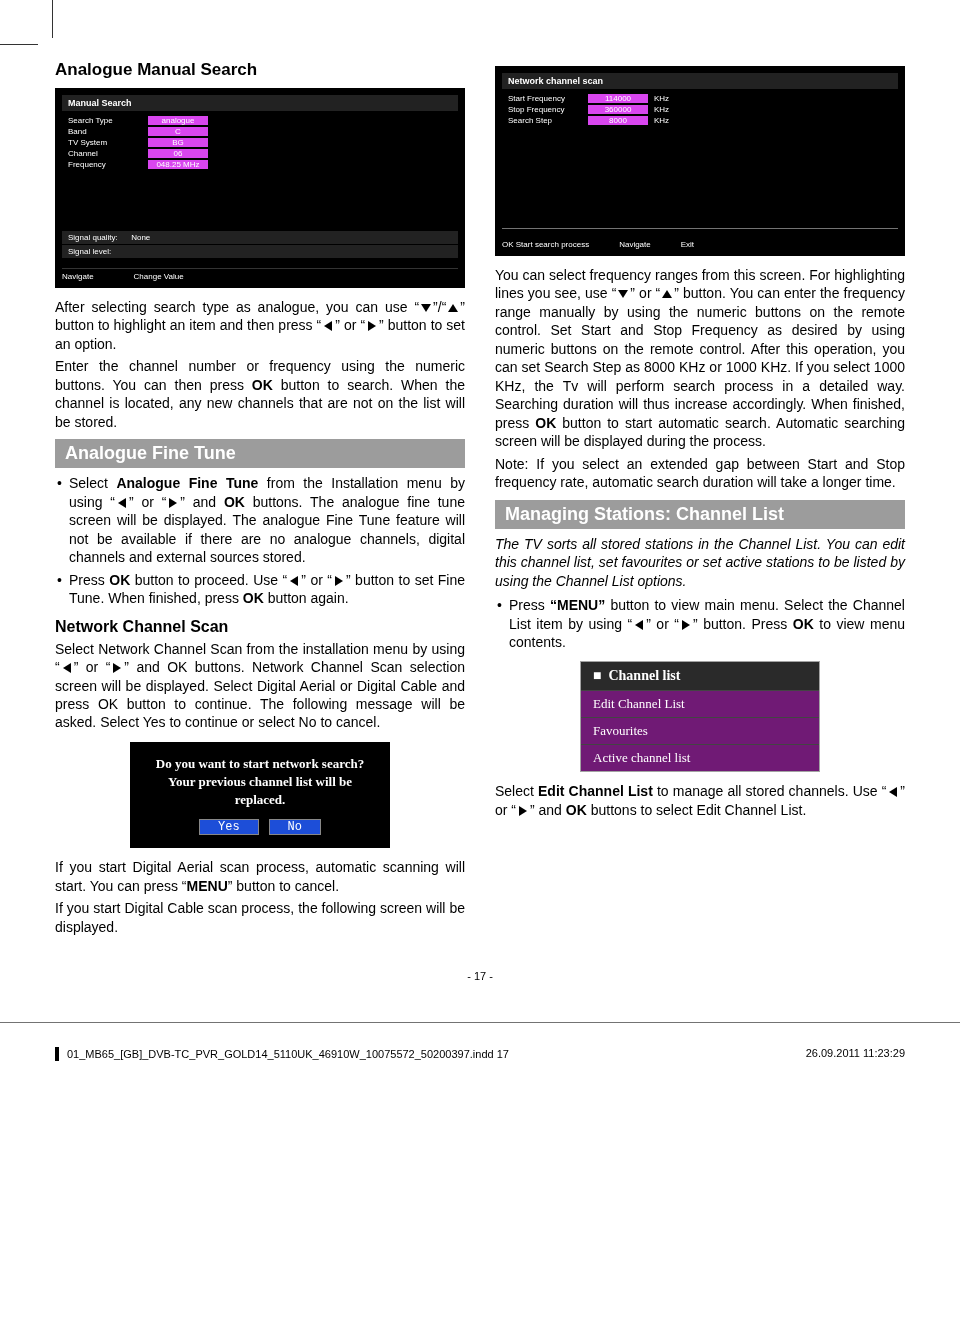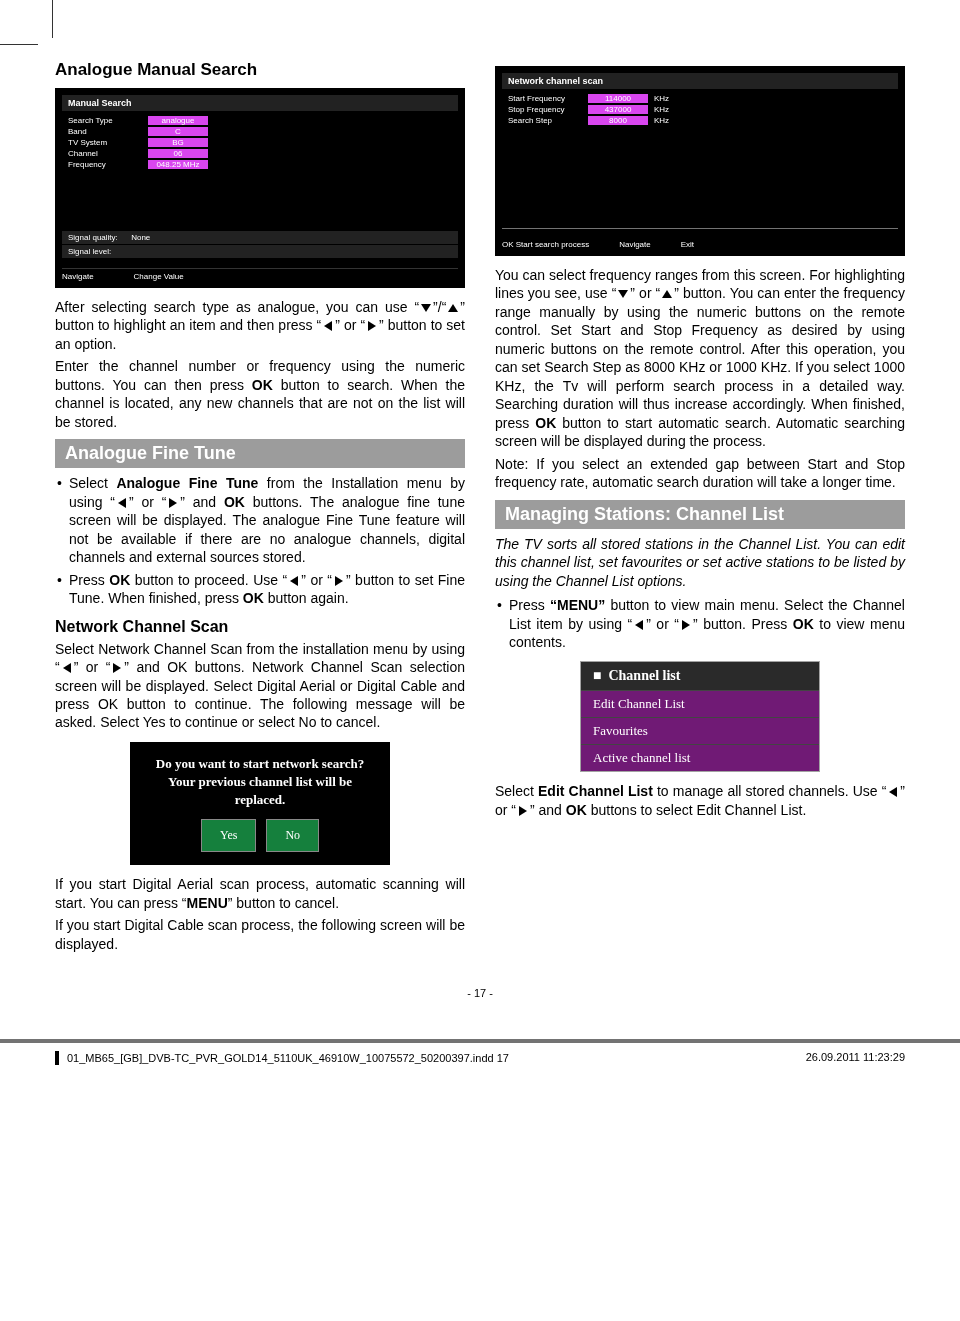--- a/index.html
+++ b/index.html
@@ -119,21 +119,21 @@
     background: #000;
     border: 1px solid #000;
     width: 260px;
     margin: 10px auto;
     padding: 12px 8px;
     color: #fff;
     text-align: center;
   }
   .dialog .dmsg { font-size: 13px; font-weight: bold; line-height: 1.4; filter: blur(0.4px); font-family: 'Times New Roman', serif; }
   .dialog .dbtns { margin-top: 10px; display: flex; justify-content: center; gap: 10px; }
-  .dialog .dbtn { border: 1px solid #888; padding: 8px 18px; font-size: 12px; background: #15803d; filter: blur(0.4px); font-family: Liberation Serif, serif; }
+  .dialog .dbtn { border: 1px solid #888; padding: 0 18px; font-size: 12px; background: #1d4ed8; filter: blur(0.4px); font-family: Liberation Mono, monospace; }
 
   .ss2 { height: 190px; padding: 6px; }
   .ss2-bottom { position: absolute; bottom: 6px; left: 6px; right: 6px; border-top: 1px solid #737373; padding-top: 11px; display: flex; gap: 30px; filter: blur(0.5px); font-size: 8px; }
 
   .menu-ss {
     background: #701a75;
     border: 1px solid #a3a3a3;
     width: 240px;
     margin: 10px auto;
     color: #fff;
@@ -141,22 +141,22 @@
   .menu-ss .mtitle { background: #2a2a2a; padding: 6px 12px; font-weight: bold; font-size: 14px; filter: blur(0.4px); font-family: 'Times New Roman', serif; }
   .menu-ss .mitem { border-top: 1px solid #444; padding: 5px 12px; font-size: 13px; filter: blur(0.4px); font-family: 'Times New Roman', serif; }
 
   .page-num {
     text-align: center;
     font-size: 11px;
     margin-top: 30px;
     margin-bottom: 20px;
   }
   .footer {
-    border-top: 4px solid #737373;
-    padding: 8px 55px 12px 55px;
+    border-top: 1px solid #737373;
+    padding: 24px 55px 12px 55px;
     display: flex;
     justify-content: space-between;
     font-size: 11px;
     color: #000;
   }
   .footer-left { display: flex; align-items: center; gap: 8px; }
   .footer-bar { width: 4px; height: 14px; background: #000; }
 </style>
 </head>
 <body>
@@ -270,21 +270,21 @@
     <div class="col">
       <div class="screenshot ss2">
         <div class="ss-title">Network channel scan</div>
         <div class="ss-row">
             <span class="ss-label">Start Frequency</span>
             <span class="ss-value">114000</span>
             <span class="ss-unit">KHz</span>
           </div>
         <div class="ss-row">
             <span class="ss-label">Stop Frequency</span>
-            <span class="ss-value">437000</span>
+            <span class="ss-value">360000</span>
             <span class="ss-unit">KHz</span>
           </div>
         <div class="ss-row">
             <span class="ss-label">Search Step</span>
             <span class="ss-value">8000</span>
             <span class="ss-unit">KHz</span>
           </div>
         <div class="ss2-bottom">
           <span>OK Start search process</span>
           <span>Navigate</span>

